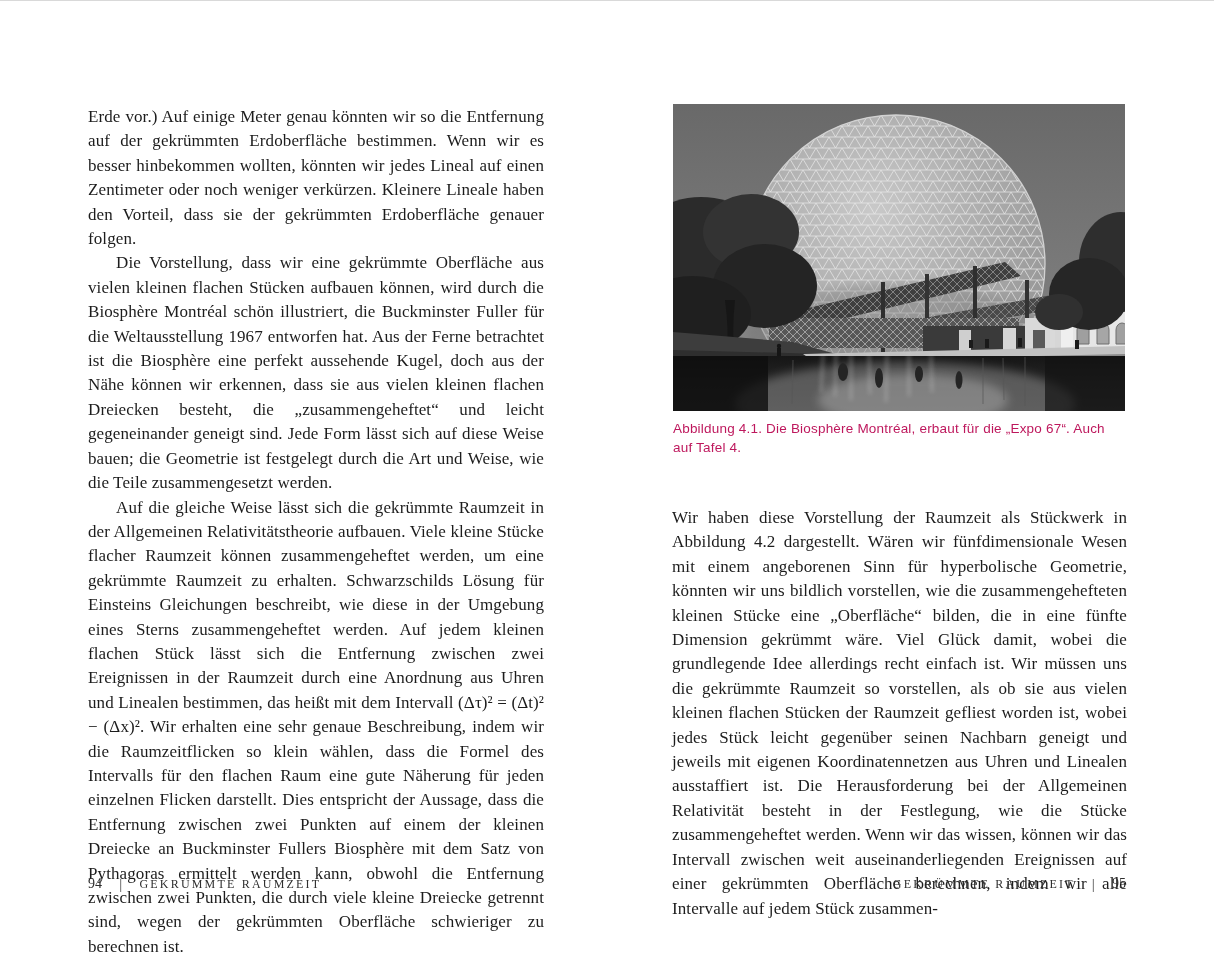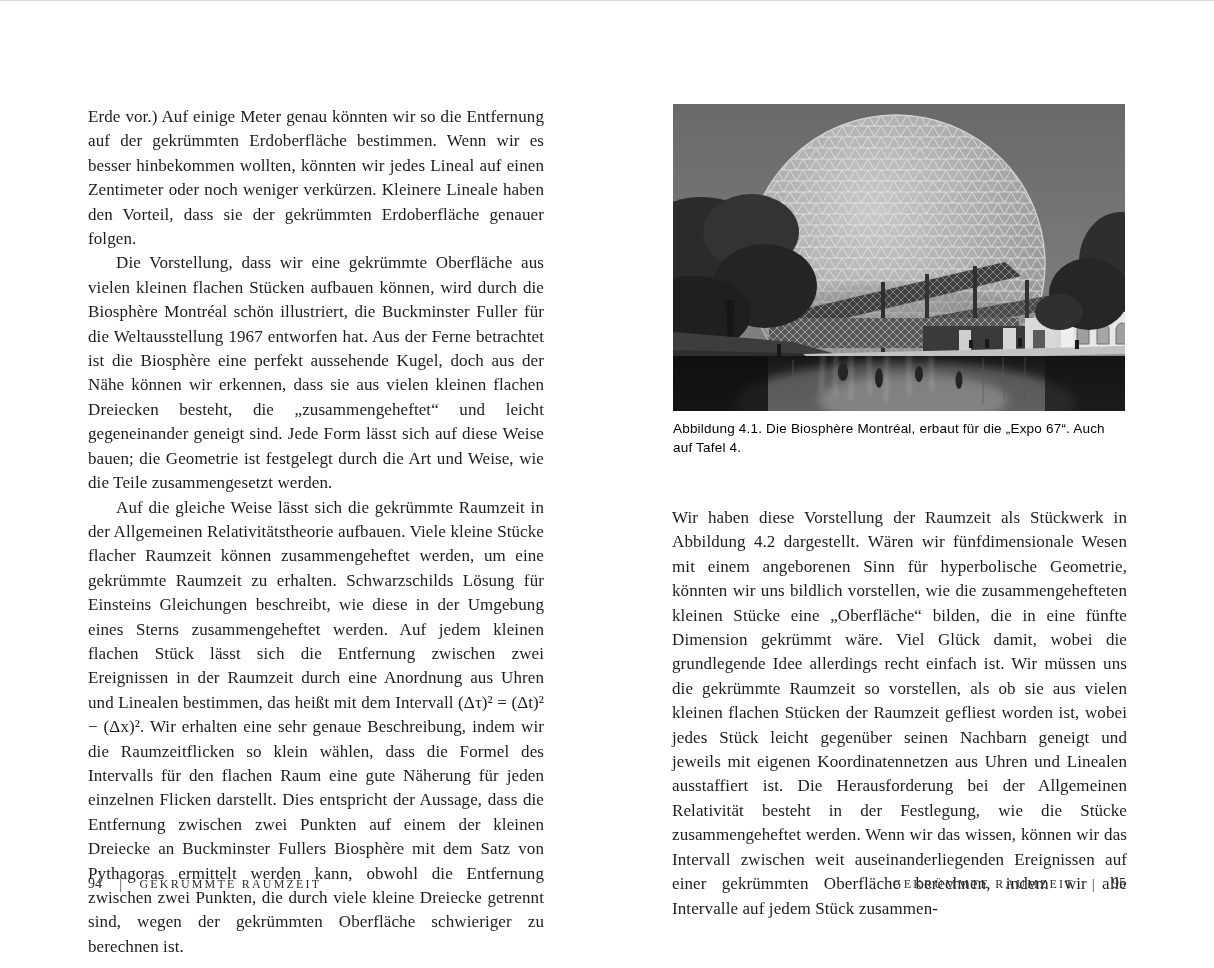--- a/index.html
+++ b/index.html
@@ -33,21 +33,21 @@
     top: 103px;
     width: 452px;
     margin: 0;
   }
   figure.photo-figure svg { display: block; width: 452px; height: 307px; }
   figcaption {
     margin-top: 8px;
     font-family: "Liberation Sans", "DejaVu Sans", sans-serif;
     font-size: 13.5px;
     line-height: 19px;
-    color: #000000;
+    color: #be185d;
     letter-spacing: 0.2px;
   }
 
   .footer {
     position: absolute;
     top: 874px;
     font-family: "Liberation Serif", "DejaVu Serif", serif;
     font-size: 12px;
     letter-spacing: 2.2px;
     color: #2e2e2e;

